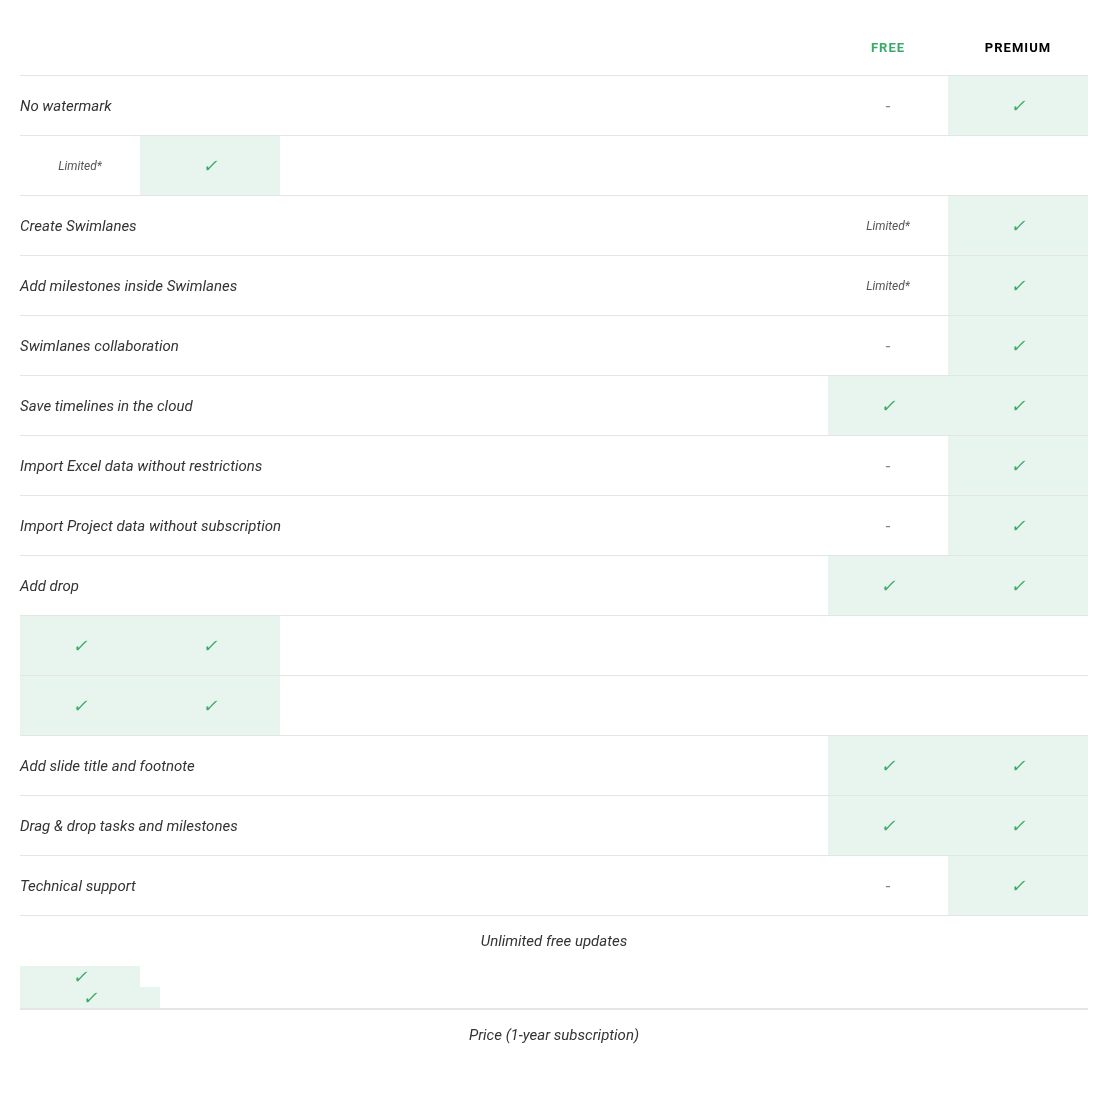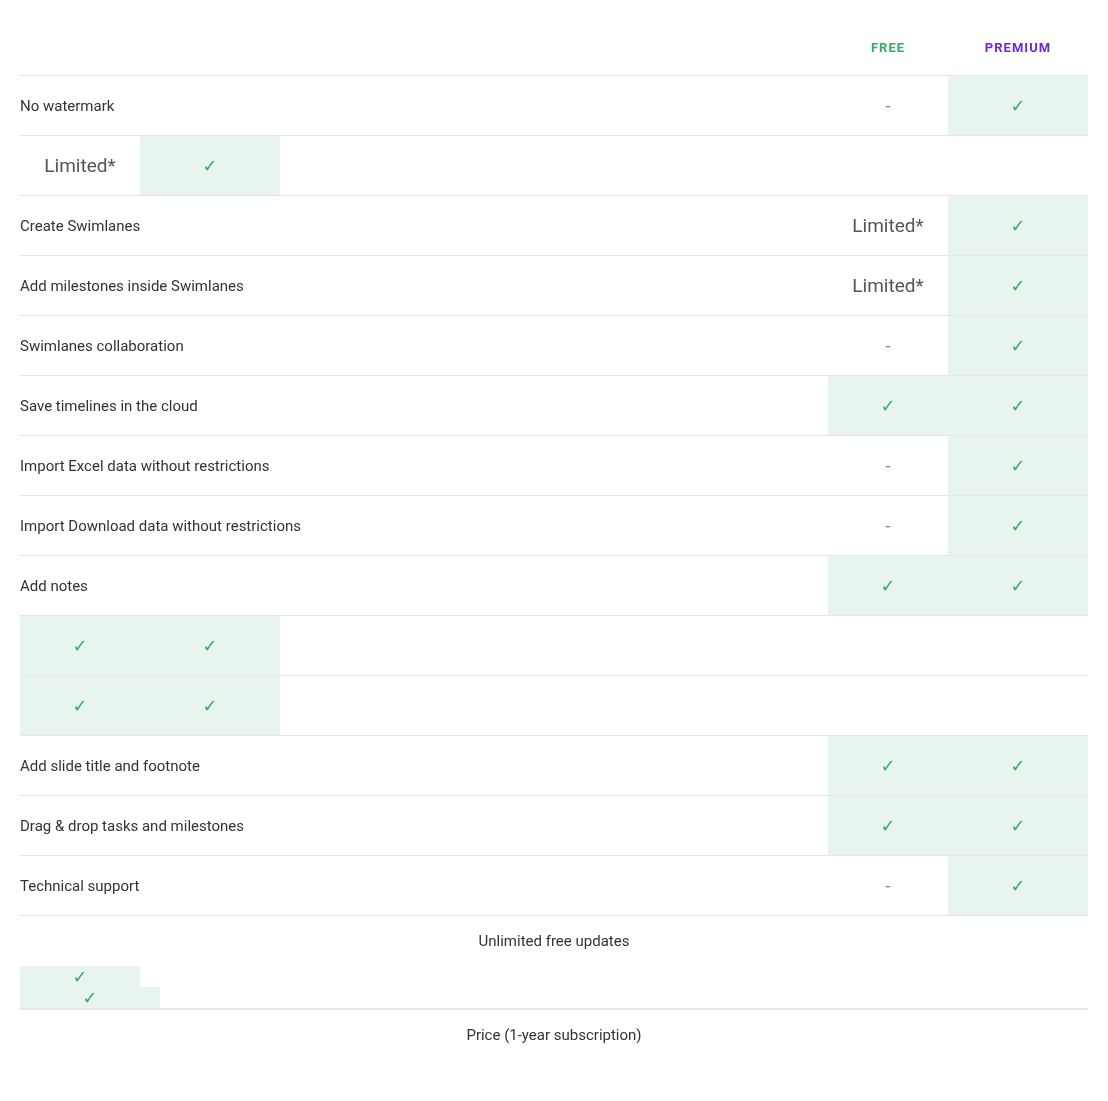--- a/index.html
+++ b/index.html
@@ -43,30 +43,31 @@
       text-transform: uppercase;
       padding-bottom: 8px;
     }
 
     .col-premium {
       width: 140px;
       text-align: center;
       font-size: 13px;
       font-weight: 700;
       letter-spacing: 0.08em;
-      color: #6d28d9;
+      color: #000000;
       text-transform: uppercase;
       padding-bottom: 8px;
     }
 
     .table-row {
       display: flex;
       align-items: center;
       border-top: 1px solid #e5e5e5;
       min-height: 60px;
+      font-style: italic;
     }
 
     .table-row:last-child {
       border-bottom: 1px solid #e5e5e5;
       flex-direction: column;
     }
 
     .feature-name {
       flex: 1;
       padding: 16px 0;
@@ -101,21 +102,21 @@
       background-color: #e8f5ee;
     }
 
     .dash {
       color: #888;
       font-size: 18px;
     }
 
     .limited-text {
       color: #555;
-      font-size: 19px;
+      font-size: 12px;
     }
 
     .price-row {
       background: #fff;
       gap: 44px;
     }
 
     .price-row .feature-name {
       color: #333;
     }
@@ -220,30 +221,30 @@
       <div class="table-row">
         <div class="feature-name">Import Excel data without restrictions</div>
         <div class="cell-free">
           <span class="dash">-</span>
         </div>
         <div class="cell-premium">
           <span class="checkmark"></span>
         </div>
       </div>
       <div class="table-row">
-        <div class="feature-name">Import Download data without restrictions</div>
-        <div class="cell-free">
-          <span class="dash">-</span>
-        </div>
-        <div class="cell-premium">
-          <span class="checkmark"></span>
-        </div>
-      </div>
-      <div class="table-row">
-        <div class="feature-name">Add notes</div>
+        <div class="feature-name">Import Project data without subscription</div>
+        <div class="cell-free">
+          <span class="dash">-</span>
+        </div>
+        <div class="cell-premium">
+          <span class="checkmark"></span>
+        </div>
+      </div>
+      <div class="table-row">
+        <div class="feature-name">Add drop</div>
         <div class="cell-free highlighted">
           <span class="checkmark"></span>
         </div>
         <div class="cell-premium">
           <span class="checkmark"></span>
         </div>
       </div>
       <div class="table-row">
         <div class="cell-free highlighted">
           <span class="checkmark"></span>

